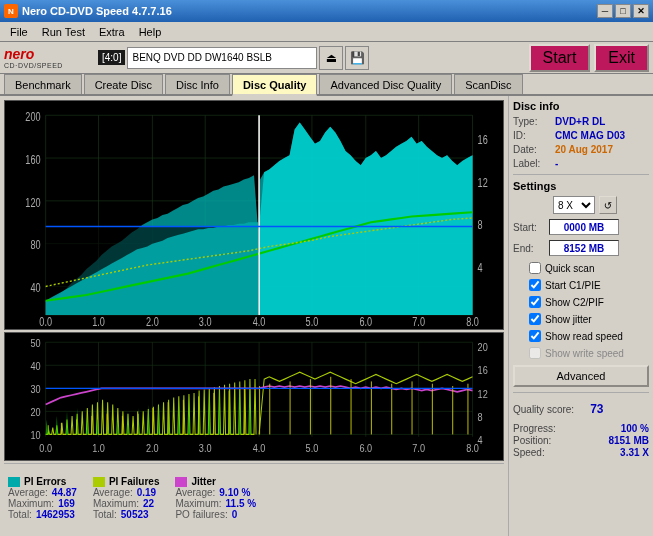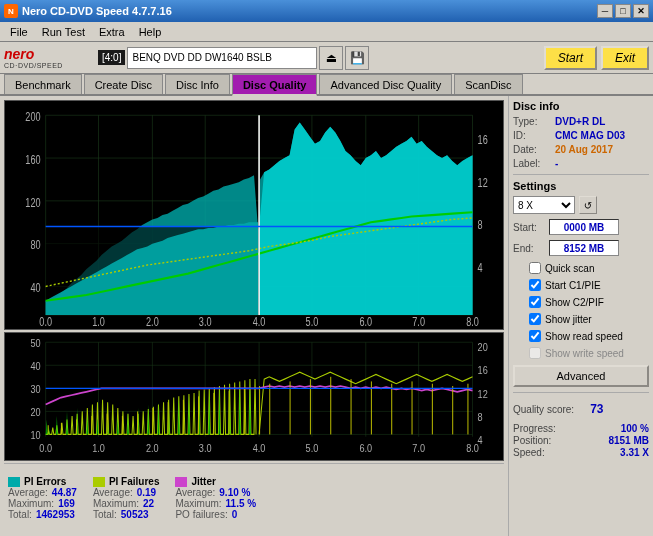--- a/index.html
+++ b/index.html
@@ -84,26 +84,25 @@
       height: 24px;
       background: #d4d0c8;
       border: 1px solid #888;
       display: flex;
       align-items: center;
       justify-content: center;
       cursor: pointer;
       font-size: 12px;
     }
     .btn-start {
-      background: #fde047;
+      background: #be185d;
       border: 2px outset #e0dcd4;
       padding: 3px 12px;
-      font-size: 12px;
+      font-size: 16px;
       cursor: pointer;
-      font-style: italic;
     }
     .spacer { flex: 1; }
     
     
     .tabs {
       background: #d4d0c8;
       height: 22px;
       display: flex;
       align-items: flex-end;
       padding: 0 4px;
@@ -115,21 +114,21 @@
       border-bottom: none;
       background: #c0bdb5;
       cursor: pointer;
       font-size: 11px;
       margin-right: 2px;
       height: 20px;
       display: flex;
       align-items: center;
     }
     .tab.active {
-      background: #a21caf;
+      background: #fef9c3;
       border-bottom: 2px solid #d4d0c8;
       margin-bottom: -2px;
       height: 22px;
       font-weight: bold;
     }
     
     
     .main-content {
       display: flex;
       height: calc(536px - 22px - 20px - 32px - 22px);
@@ -197,25 +196,26 @@
     .info-val.orange { color: #cc6600; }
     .divider { height: 1px; background: #aaa; margin: 2px 0; }
     
     .settings-row {
       display: flex;
       align-items: center;
       gap: 4px;
       margin-bottom: 2px;
     }
     .speed-select {
-      width: 62px;
+      width: 42px;
       height: 18px;
       font-size: 10px;
       background: white;
       border: 1px solid #888;
+      margin-left: 40px;
     }
     .refresh-btn {
       width: 18px;
       height: 18px;
       background: #d4d0c8;
       border: 1px outset #e0dcd4;
       font-size: 10px;
       cursor: pointer;
       display: flex;
       align-items: center;

